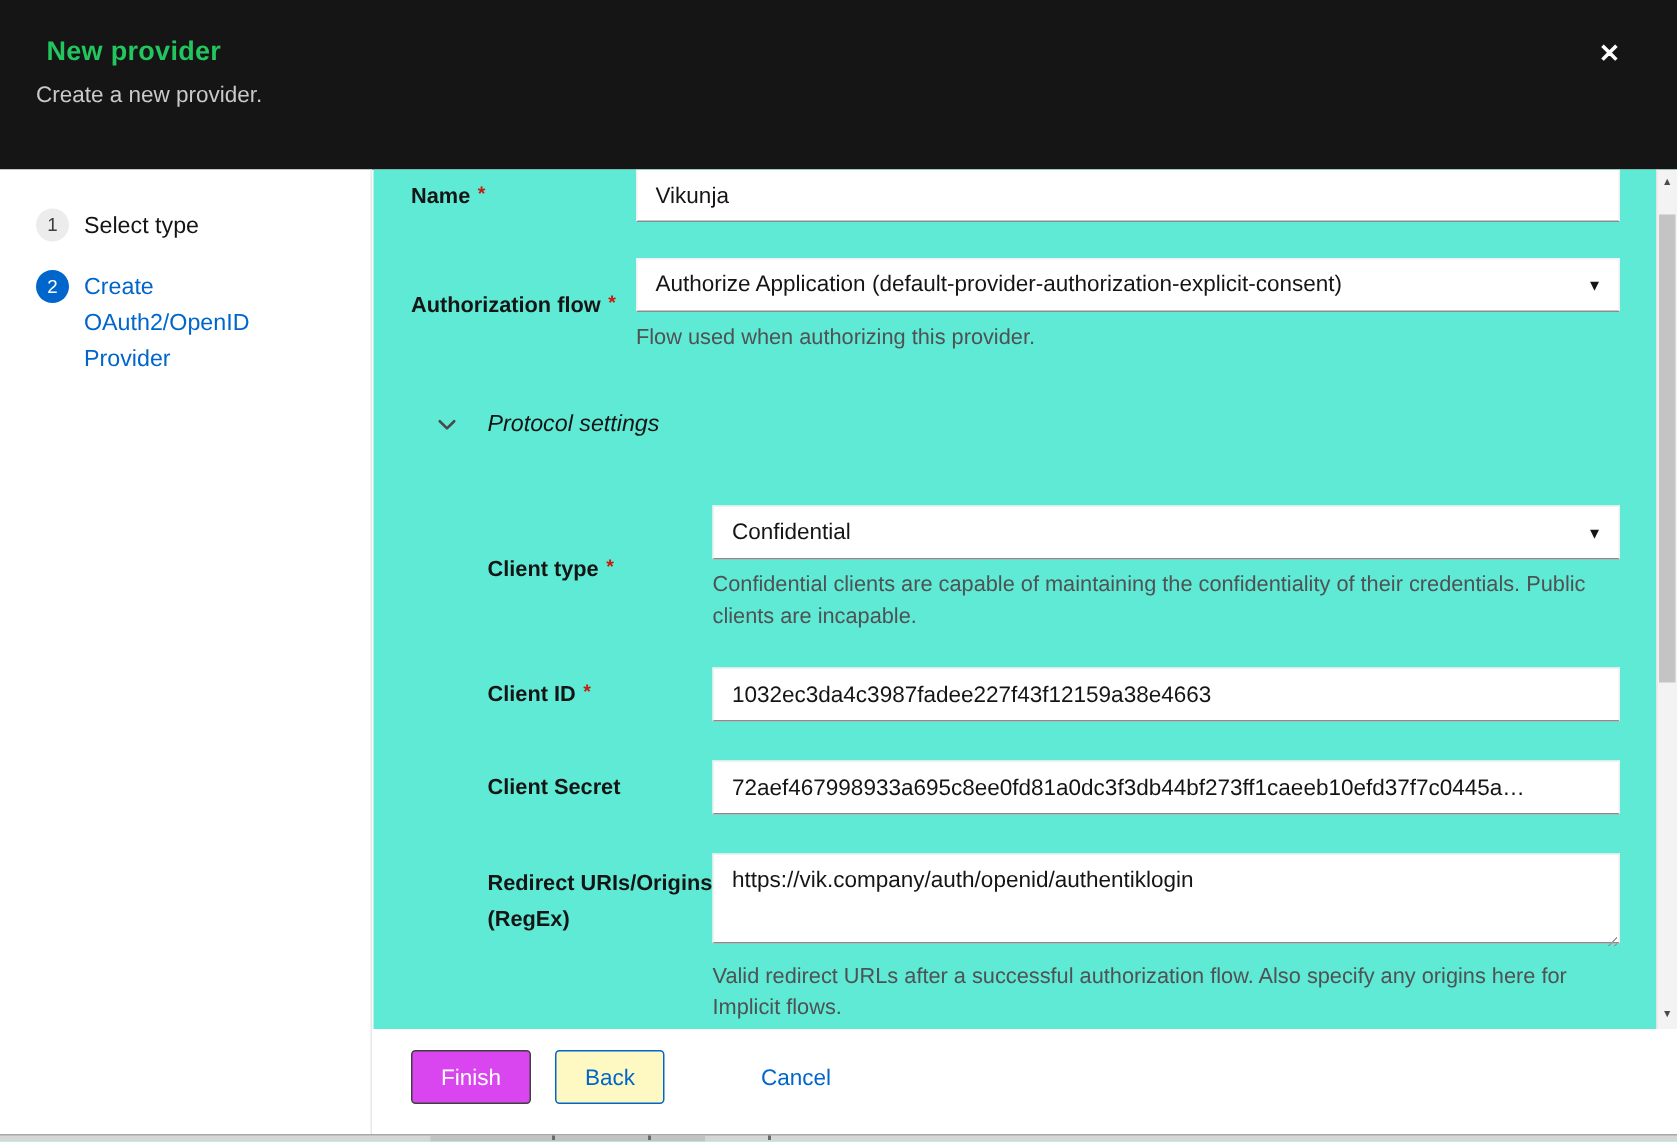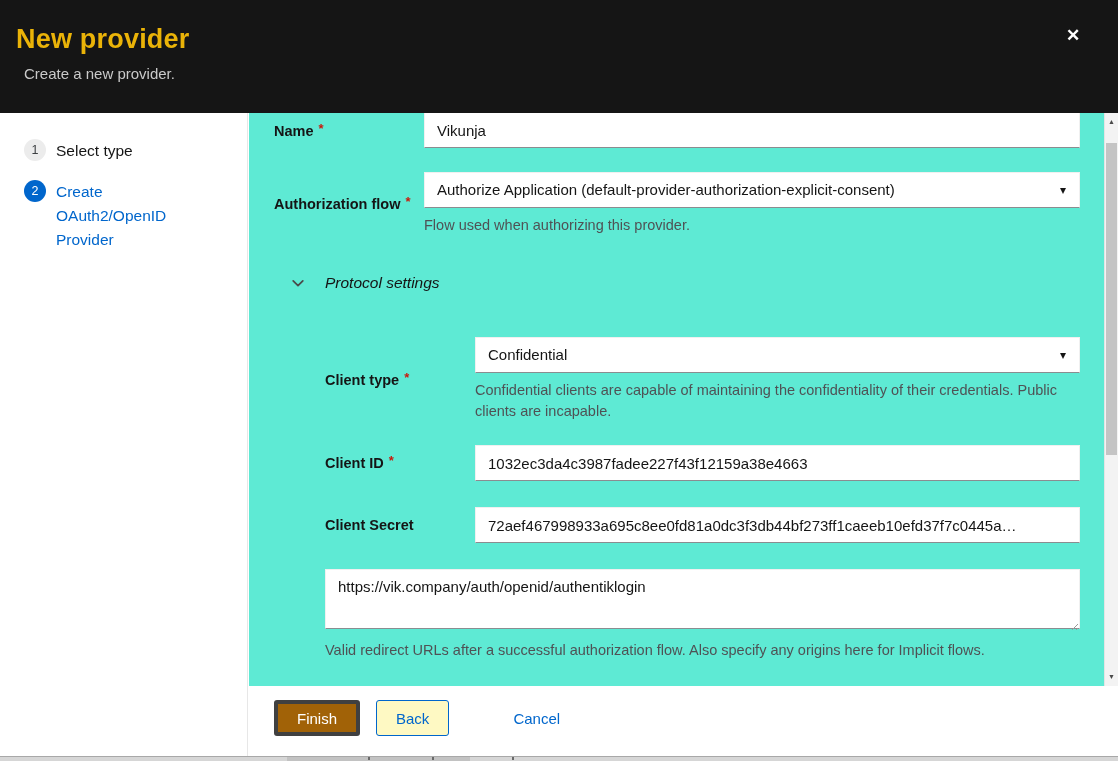--- a/index.html
+++ b/index.html
@@ -3,21 +3,21 @@
 <meta charset="utf-8">
 <style>
   html,body{margin:0;padding:0;}
   body{
     width:1118px;height:761px;position:relative;overflow:hidden;
     background:#ffffff;font-family:"Liberation Sans",sans-serif;
     -webkit-font-smoothing:antialiased;
   }
   
   .modal-header{position:absolute;top:0;left:0;right:0;height:113px;background:#151515;}
-  .modal-title{margin:24px 0 0 16px;font-size:27px;font-weight:bold;color:#eab308;letter-spacing:.2px;}
+  .modal-title{margin:24px 0 0 31px;font-size:18px;font-weight:bold;color:#22c55e;letter-spacing:.2px;}
   .modal-subtitle{margin:10px 0 0 24px;font-size:15px;color:#c9c9c9;}
   .close-btn{position:absolute;top:25px;right:34px;width:22px;height:22px;border:none;background:none;
     color:#ffffff;font-size:17px;font-weight:bold;line-height:22px;text-align:center;cursor:pointer;padding:0;}
   
   .wizard-nav{position:absolute;top:113px;left:0;width:248px;bottom:4px;background:#fff;
     border-right:1px solid #e7e7e7;box-sizing:border-box;}
   .steps{padding:26px 16px 0 24px;display:flex;flex-direction:column;gap:17px;}
   .step{display:flex;align-items:flex-start;gap:10px;cursor:pointer;}
   .step-circle{width:22px;height:22px;border-radius:50%;background:#ececec;color:#3c3f42;
     font-size:12.5px;display:flex;align-items:center;justify-content:center;flex:none;}
@@ -64,21 +64,21 @@
   .sb-arrow{position:absolute;left:0;width:100%;height:14px;text-align:center;font-size:7px;
     color:#4a4a4a;line-height:14px;cursor:pointer;}
   .sb-up{top:2px;}
   .sb-down{bottom:2px;}
   .sb-thumb{position:absolute;left:1px;right:1px;top:30px;height:312px;background:#c4c4c4;cursor:grab;}
   
   .modal-footer{position:absolute;left:249px;right:0;top:686px;height:71px;background:#fff;
     box-sizing:border-box;padding:14px 0 0 25px;display:flex;align-items:flex-start;}
   .btn{height:36px;font-size:15px;font-family:"Liberation Sans",sans-serif;border-radius:3px;
     padding:0 19px;cursor:pointer;}
-  .btn-primary{background:#a16207;color:#fff;border:4px solid #404040;}
+  .btn-primary{background:#d946ef;color:#fff;border:1px solid #404040;}
   .btn-secondary{background:#fef9c3;color:#0066cc;border:1px solid #0066cc;margin-left:16px;}
   .btn-link{background:none;border:none;color:#0066cc;margin-left:64px;padding:0;}
   
   .bottom-strip{position:absolute;left:0;right:0;bottom:0;height:4px;background:#d6d6d6;
     border-top:1px solid #a8a8a8;}
   .strip-seg{position:absolute;left:287px;width:183px;top:0;height:100%;background:#c2c2c2;}
   .speck{position:absolute;top:0;width:2px;height:3px;background:#6a6a6a;}
 </style>
 </head>
 <body>
@@ -167,20 +167,23 @@
       <div class="row indent" id="row-secret">
         <div class="lbl">
           <span>Client Secret</span>
         </div>
         <div class="ctrl">
           <input class="txt-input" type="text" value="72aef467998933a695c8ee0fd81a0dc3f3db44bf273ff1caeeb10efd37f7c0445a…" style="">
         </div>
       </div>
 
       <div class="row indent" id="row-redirect">
+        <div class="lbl">
+          <span>Redirect URIs/Origins (RegEx)</span>
+        </div>
         <div class="ctrl">
           <div class="ta-wrap">
             <textarea class="txt-area" style="">https://vik.company/auth/openid/authentiklogin</textarea>
             <span class="resize-handle"></span>
           </div>
           <div class="help">Valid redirect URLs after a successful authorization flow. Also specify any origins here for Implicit flows.</div>
         </div>
       </div>
 
     </div>

